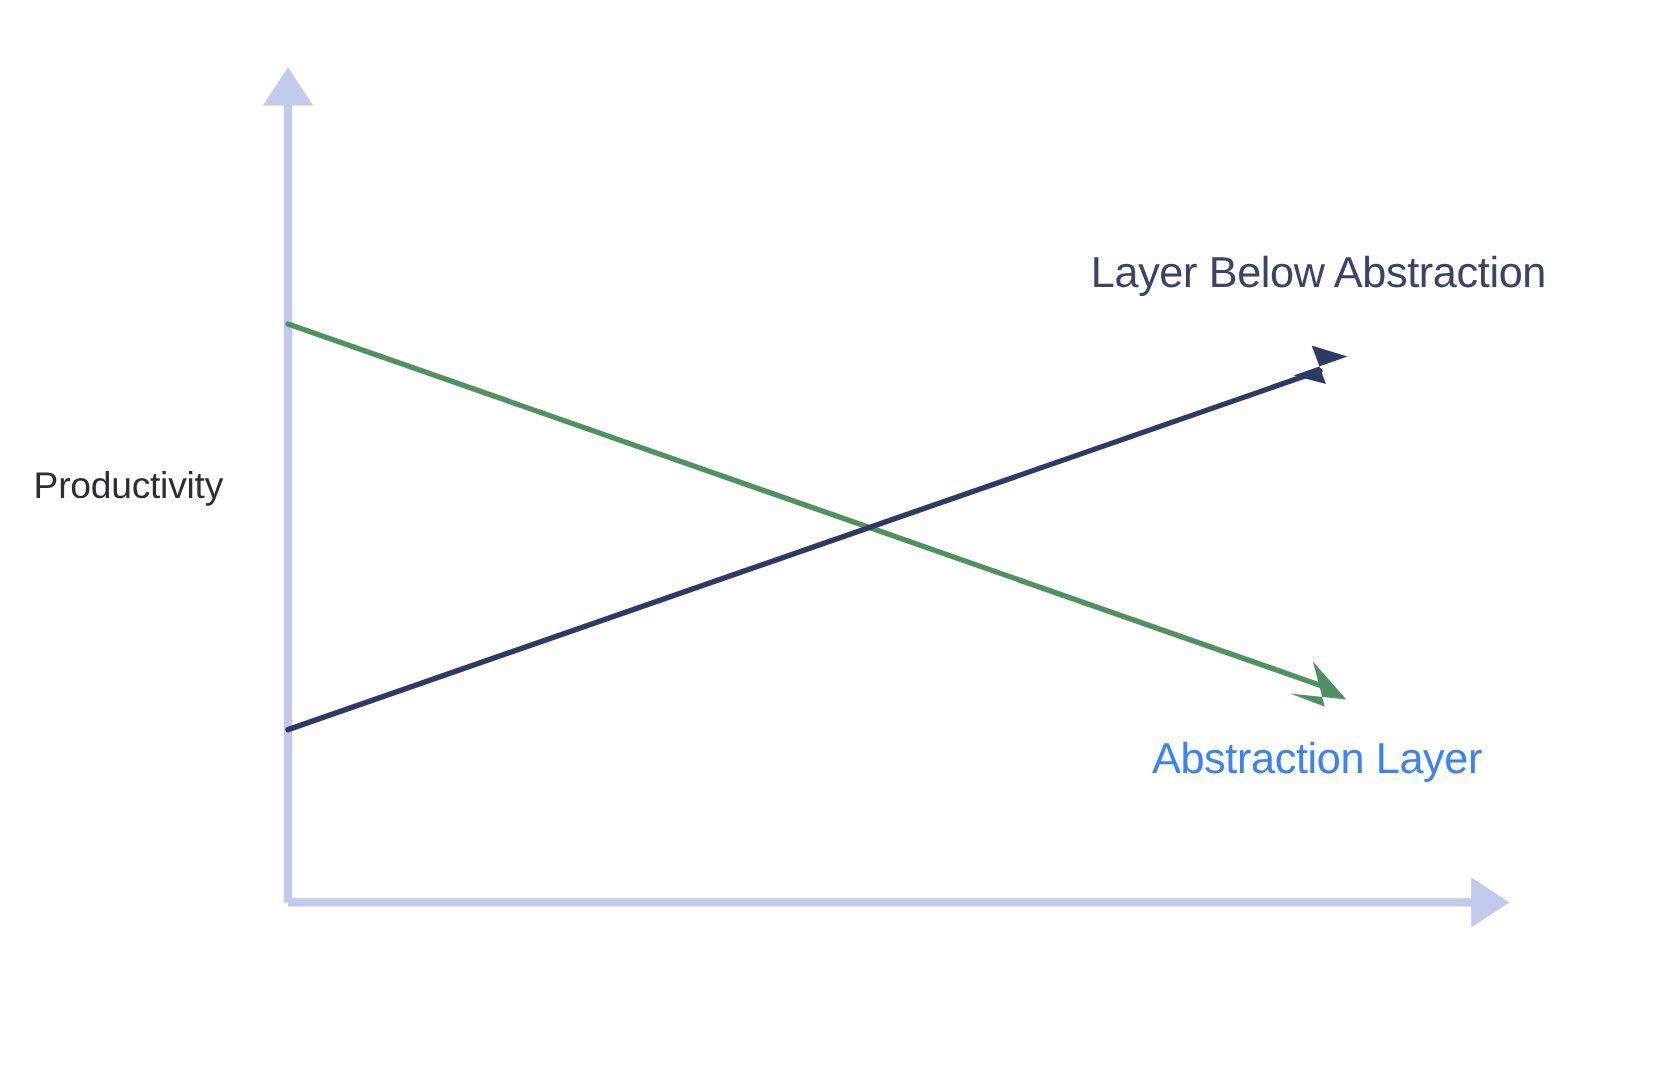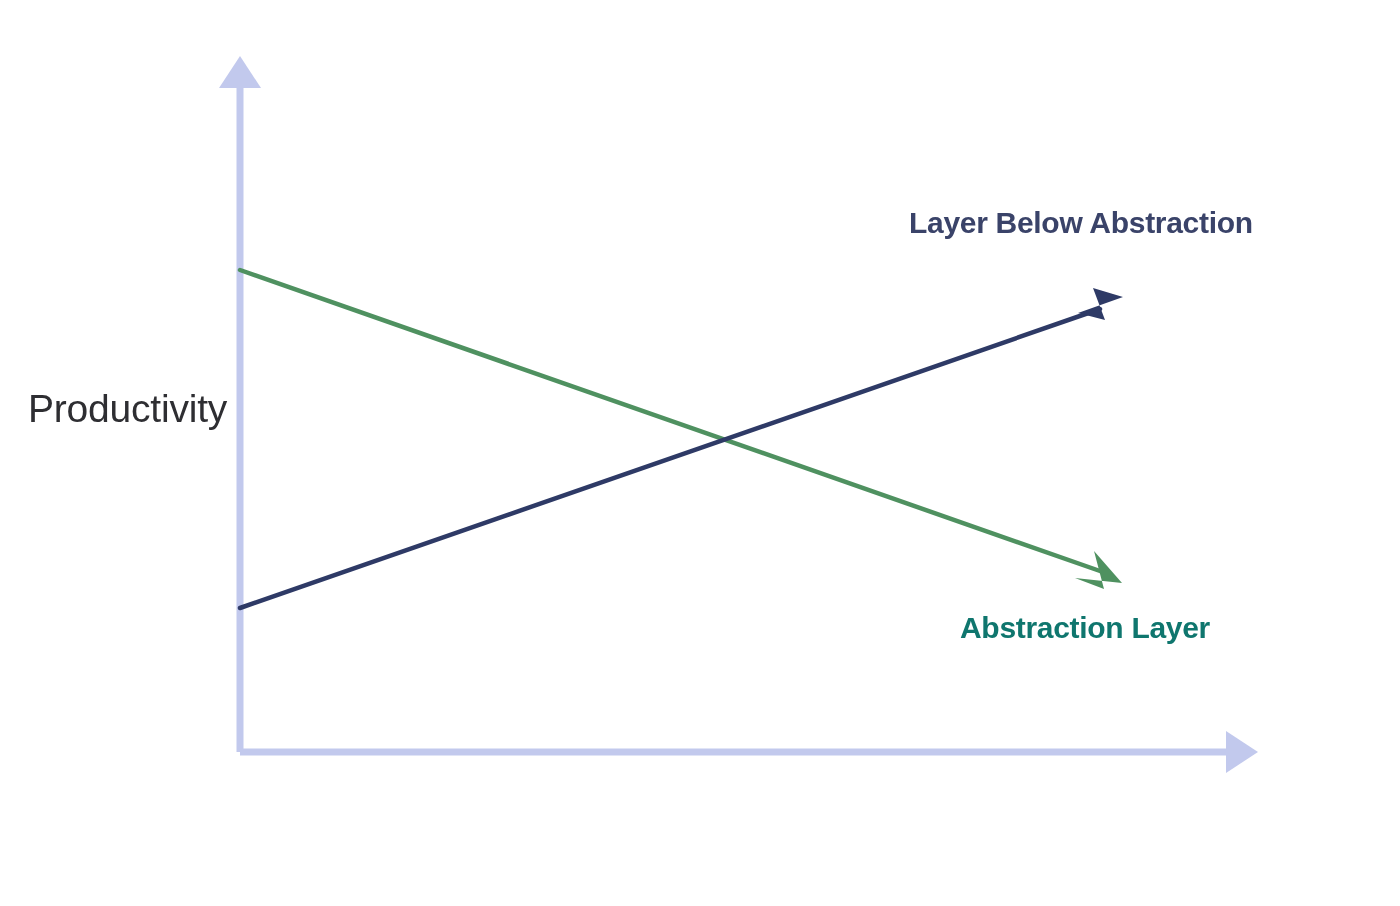--- a/index.html
+++ b/index.html
@@ -24,50 +24,50 @@
     position: absolute;
     left: 0;
     top: 0;
     width: 1400px;
     height: 906px;
     display: block;
   }
   .axis-title {
     position: absolute;
     color: #2e2e32;
-    font-size: 39px;
+    font-size: 31px;
     font-weight: 400;
     letter-spacing: -0.2px;
     white-space: nowrap;
   }
   #ylabel {
     left: 28px;
     top: 387px;
   }
   #xlabel {
     left: 592px;
     top: 818px;
   }
   .series-label {
     position: absolute;
-    font-size: 30px;
-    font-weight: 700;
+    font-size: 36px;
+    font-weight: 400;
     letter-spacing: -0.3px;
     white-space: nowrap;
     text-align: right;
   }
   #label-below {
     left: 909px;
     top: 206px;
     color: #3a4369;
   }
   #label-abstraction {
     left: 960px;
     top: 611px;
-    color: #0f766e;
+    color: #3b82f6;
   }
 </style>
 </head>
 <body>
 
 <div id="chart-root">
 
   <svg id="chart-svg" viewBox="0 0 1400 906">
 
     <line x1="240" y1="752" x2="240" y2="80" stroke="#c2c9ed" stroke-width="7" stroke-linecap="butt"></line>

